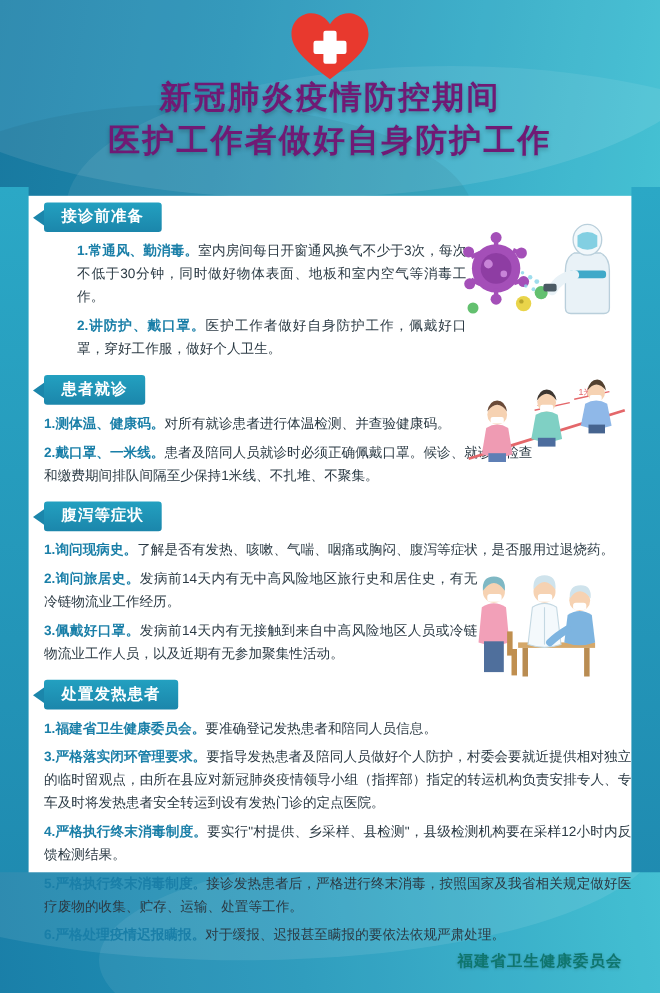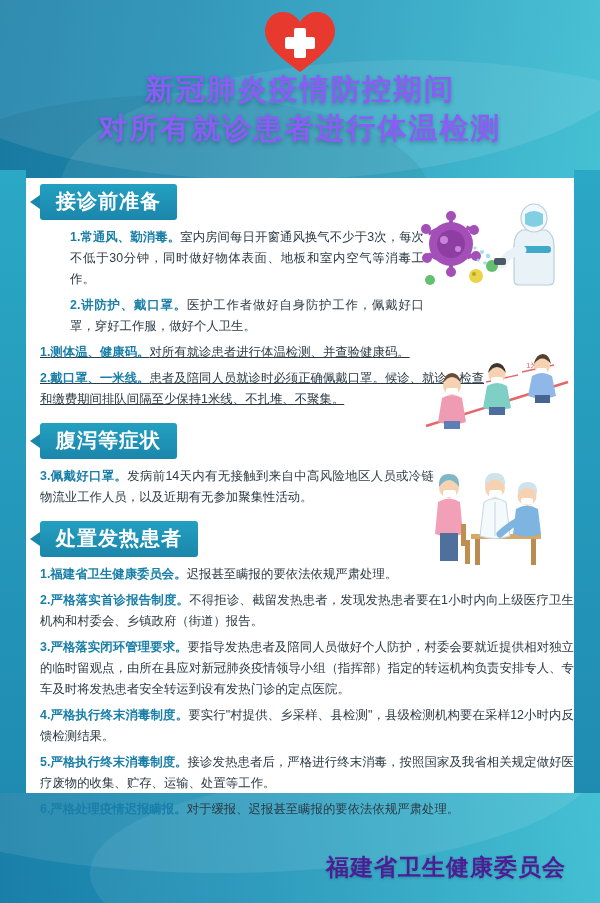--- a/index.html
+++ b/index.html
@@ -61,21 +61,21 @@
     z-index: 6;
   }
 
   .title-wrap {
     position: absolute;
     top: 70px; left: 0; right: 0;
     text-align: center;
     z-index: 5;
   }
   .title-line1, .title-line2 {
-    color: #8b5cf6;
+    color: #701a75;
     font-weight: bold;
     letter-spacing: 2px;
     text-shadow: 0 2px 4px rgba(0,0,0,0.25);
     font-family: "Liberation Sans", "DejaVu Sans", sans-serif;
   }
   .title-line1 { font-size: 29px; line-height: 38px; }
   .title-line2 { font-size: 29px; line-height: 40px; }
 
   
   .edge-left {
@@ -110,42 +110,42 @@
   .footer .fwave2 {
     position: absolute;
     width: 640px; height: 200px;
     border-radius: 50%;
     background: rgba(255,255,255,0.07);
     bottom: -70px; left: 90px;
   }
   .issuer {
     position: absolute;
     right: 34px; bottom: 20px;
-    color: #4c1d95;
-    font-size: 23px;
+    color: #0f766e;
+    font-size: 14px;
     font-weight: bold;
     letter-spacing: 1px;
     z-index: 3;
     text-shadow: 0 1px 3px rgba(0,0,0,0.2);
   }
 
   
   .content {
     position: absolute;
     top: 176px; left: 26px; right: 26px; bottom: 88px;
     z-index: 3;
   }
 
   .section { position: relative; margin-bottom: 2px; }
 
   .sec-head {
     display: inline-block;
     background: linear-gradient(180deg, #23a0c0, #1b86ab);
     color: #ffffff;
-    font-size: 20px;
+    font-size: 14px;
     font-weight: bold;
     letter-spacing: 1px;
     padding: 4px 16px 5px 16px;
     border-radius: 3px;
     margin: 8px 0 7px 14px;
     position: relative;
   }
   .sec-head::before {
     content: "";
     position: absolute;
@@ -163,21 +163,21 @@
     color: #2b3a44;
     margin: 0 0 5px 0;
     padding-left: 14px;
     text-align: justify;
   }
   .para .num { color: #1a7fa8; font-weight: bold; }
   .para .lead { color: #1a7fa8; font-weight: bold; }
 
   
   .narrow-1 { padding-right: 150px; padding-left: 44px; }
-  .narrow-2 { padding-right: 90px; text-decoration: underline; }
+  .narrow-2 { padding-right: 90px; }
   .narrow-3 { padding-right: 140px; }
 
   
   .art { position: absolute; z-index: 4; }
 
   .art-virus { top: 18px; right: 6px; width: 150px; height: 100px; }
   .art-distance { top: 0px; right: 2px; width: 150px; height: 92px; }
   .art-consult { top: 0px; right: 2px; width: 145px; height: 112px; }
 
   svg { display: block; overflow: visible; }
@@ -196,21 +196,21 @@
   <div class="logo">
     <svg viewBox="0 0 74 66" width="74" height="66">
       <path d="M37 62 C12 44 2 33 2 21 C2 9 11 2 20 2 C28 2 34 7 37 12 C40 7 46 2 54 2 C63 2 72 9 72 21 C72 33 62 44 37 62 Z" fill="#e8392e"></path>
       <rect x="31" y="18" width="12" height="30" rx="2" fill="#ffffff"></rect>
       <rect x="22" y="27" width="30" height="12" rx="2" fill="#ffffff"></rect>
     </svg>
   </div>
 
   <div class="title-wrap">
     <div class="title-line1">新冠肺炎疫情防控期间</div>
-    <div class="title-line2">对所有就诊患者进行体温检测</div>
+    <div class="title-line2">医护工作者做好自身防护工作</div>
   </div>
 
   <div class="edge-left"></div>
   <div class="edge-right"></div>
 
   <div class="content">
 
     <div class="section">
       <div class="sec-head">接诊前准备</div>
 
@@ -264,20 +264,21 @@
 
       <p class="para narrow-1">
         <span class="num">1.</span><span class="lead">常通风、勤消毒。</span><span>室内房间每日开窗通风换气不少于3次，每次不低于30分钟，同时做好物体表面、地板和室内空气等消毒工作。</span>
       </p>
       <p class="para narrow-1">
         <span class="num">2.</span><span class="lead">讲防护、戴口罩。</span><span>医护工作者做好自身防护工作，佩戴好口罩，穿好工作服，做好个人卫生。</span>
       </p>
     </div>
 
     <div class="section">
+      <div class="sec-head">患者就诊</div>
 
       <div class="art art-distance">
         <svg viewBox="0 0 150 92" width="150" height="92">
 
           <line x1="4" y1="84" x2="146" y2="40" stroke="#e4676a" stroke-width="2.5"></line>
 
           <g stroke="#e4676a" stroke-width="1.3">
             <line x1="64" y1="40" x2="96" y2="33"></line>
             <line x1="100" y1="30" x2="132" y2="23"></line>
           </g>
@@ -314,20 +315,23 @@
         <span class="num">1.</span><span class="lead">测体温、健康码。</span><span>对所有就诊患者进行体温检测、并查验健康码。</span>
       </p>
       <p class="para narrow-2">
         <span class="num">2.</span><span class="lead">戴口罩、一米线。</span><span>患者及陪同人员就诊时必须正确佩戴口罩。候诊、就诊、检查和缴费期间排队间隔至少保持1米线、不扎堆、不聚集。</span>
       </p>
     </div>
 
     <div class="section">
       <div class="sec-head">腹泻等症状</div>
 
+      <p class="para">
+        <span class="num">1.</span><span class="lead">询问现病史。</span><span>了解是否有发热、咳嗽、气喘、咽痛或胸闷、腹泻等症状，是否服用过退烧药。</span>
+      </p>
 
       <div style="position:relative;">
         <div class="art art-consult" style="top:-4px;">
           <svg viewBox="0 0 145 112" width="145" height="112">
 
             <g>
               <circle cx="22" cy="26" r="10" fill="#f6d2b2"></circle>
               <path d="M12 25 q10 -14 20 0 q1 -13 -10 -13 q-11 0 -10 13z" fill="#7fb8c4"></path>
               <rect x="16" y="28" width="13" height="7" rx="2.5" fill="#ffffff"></rect>
               <path d="M11 40 q11 -7 22 0 l3 32 q-15 5 -28 0 z" fill="#f2a0b8"></path>
@@ -353,33 +357,33 @@
               <circle cx="100" cy="34" r="9.5" fill="#f6d2b2"></circle>
               <path d="M91 32 q9 -13 19 0 q1 -12 -9 -12 q-11 0 -10 12z" fill="#cfe3ec"></path>
               <rect x="94" y="36" width="12" height="6.5" rx="2.5" fill="#ffffff"></rect>
               <path d="M89 47 q11 -7 22 0 l3 25 q-14 5 -28 0 z" fill="#7db4e0"></path>
               <path d="M89 60 q-10 6 -16 12" stroke="#7db4e0" stroke-width="7" fill="none" stroke-linecap="round"></path>
             </g>
           </svg>
         </div>
 
         <p class="para narrow-3">
+          <span class="num">2.</span><span class="lead">询问旅居史。</span><span>发病前14天内有无中高风险地区旅行史和居住史，有无冷链物流业工作经历。</span>
+        </p>
+        <p class="para narrow-3">
           <span class="num">3.</span><span class="lead">佩戴好口罩。</span><span>发病前14天内有无接触到来自中高风险地区人员或冷链物流业工作人员，以及近期有无参加聚集性活动。</span>
         </p>
       </div>
     </div>
 
     <div class="section">
       <div class="sec-head">处置发热患者</div>
 
       <p class="para">
-        <span class="num">1.</span><span class="lead">福建省卫生健康委员会。</span><span>迟报甚至瞒报的要依法依规严肃处理。</span>
-      </p>
-      <p class="para">
-        <span class="num">2.</span><span class="lead">严格落实首诊报告制度。</span><span>不得拒诊、截留发热患者，发现发热患者要在1小时内向上级医疗卫生机构和村委会、乡镇政府（街道）报告。</span>
+        <span class="num">1.</span><span class="lead">福建省卫生健康委员会。</span><span>要准确登记发热患者和陪同人员信息。</span>
       </p>
       <p class="para">
         <span class="num">3.</span><span class="lead">严格落实闭环管理要求。</span><span>要指导发热患者及陪同人员做好个人防护，村委会要就近提供相对独立的临时留观点，由所在县应对新冠肺炎疫情领导小组（指挥部）指定的转运机构负责安排专人、专车及时将发热患者安全转运到设有发热门诊的定点医院。</span>
       </p>
       <p class="para">
         <span class="num">4.</span><span class="lead">严格执行终末消毒制度。</span><span>要实行"村提供、乡采样、县检测"，县级检测机构要在采样12小时内反馈检测结果。</span>
       </p>
       <p class="para">
         <span class="num">5.</span><span class="lead">严格执行终末消毒制度。</span><span>接诊发热患者后，严格进行终末消毒，按照国家及我省相关规定做好医疗废物的收集、贮存、运输、处置等工作。</span>
       </p>

